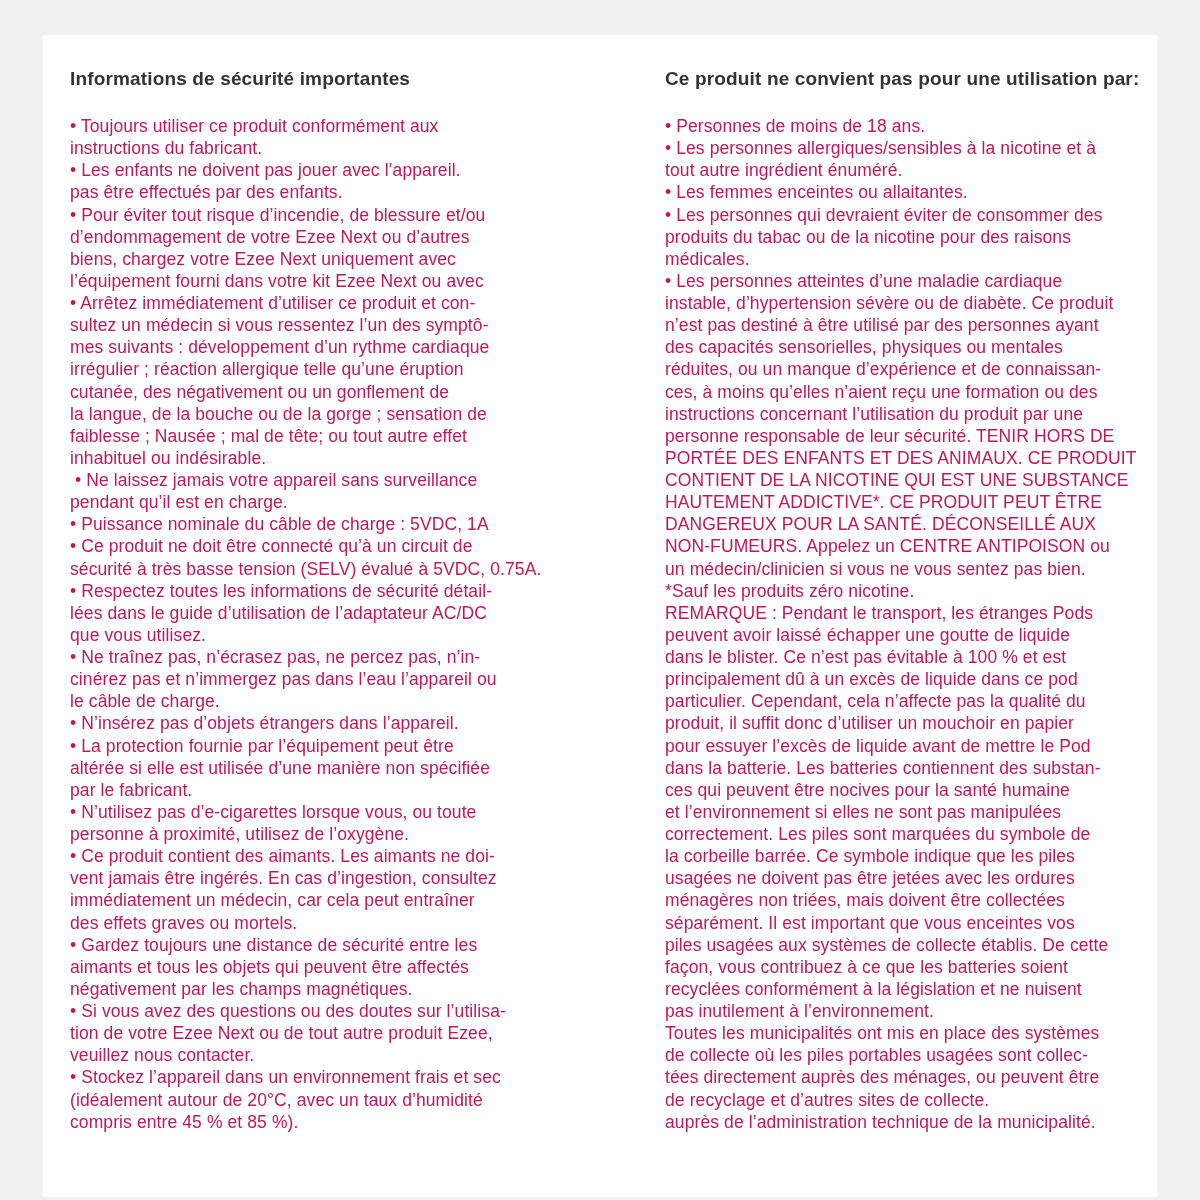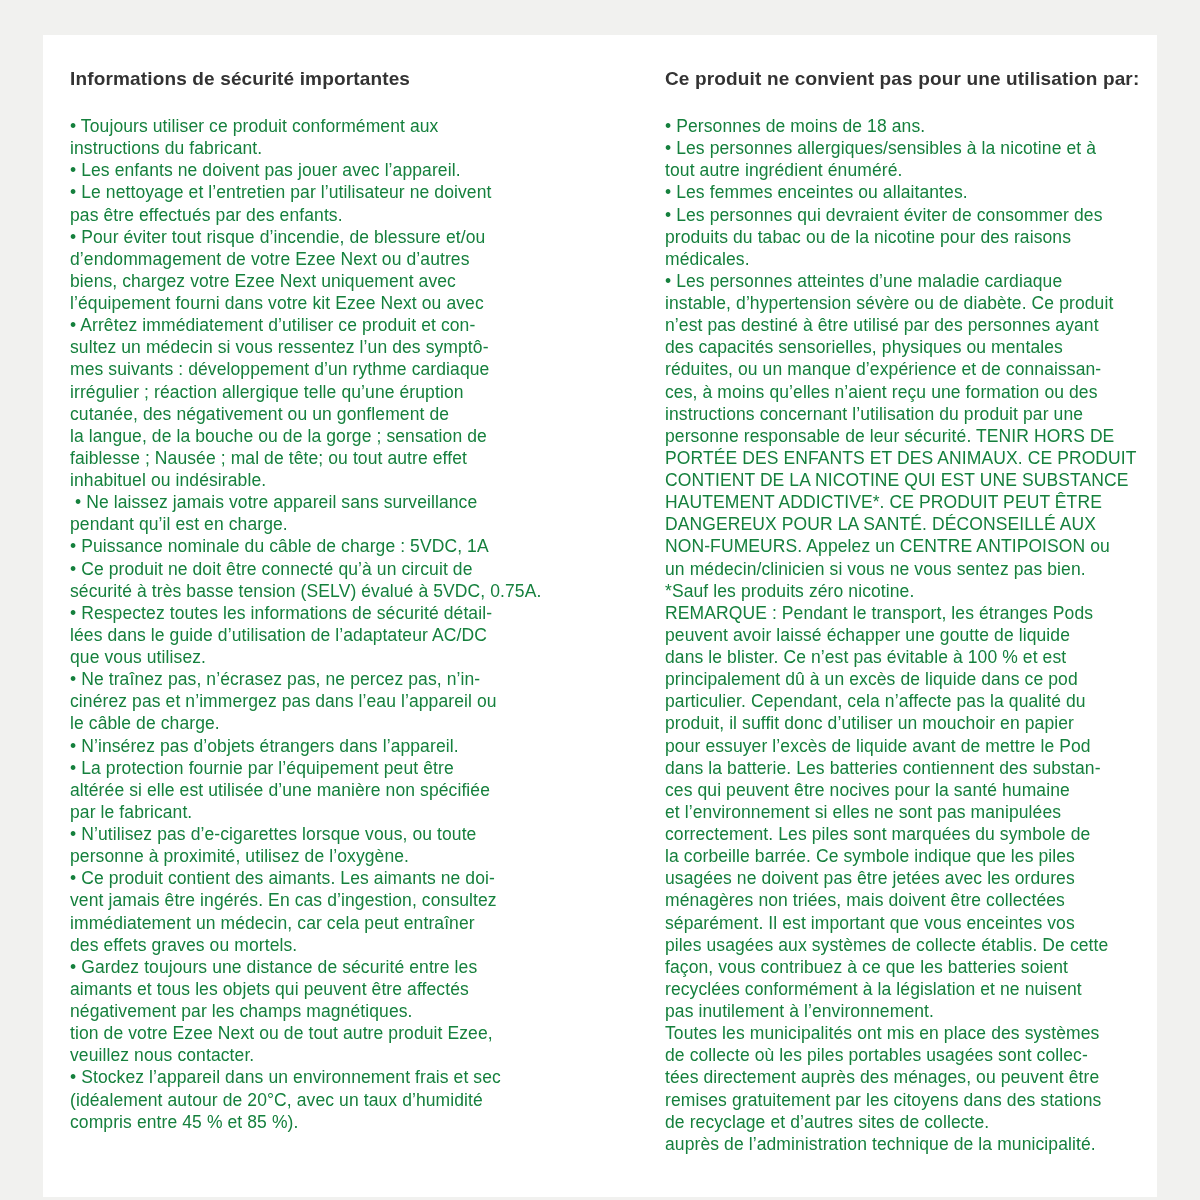--- a/index.html
+++ b/index.html
@@ -37,39 +37,38 @@
     font-weight: 700;
     color: #333333;
     letter-spacing: 0.15px;
     white-space: pre;
   }
   .lines {
     margin-top: 24px;
     font-size: 17.5px;
     line-height: 22.12px;
     font-weight: 400;
-    color: #15803d;
+    color: #be185d;
     letter-spacing: 0.1px;
   }
   .line {
     white-space: pre;
   }
 </style>
 </head>
 <body>
 
 <div class="card">
 
   <div class="column col-left">
     <h2 class="col-heading">Informations de sécurité importantes</h2>
     <div class="lines">
         <div class="line">• Toujours utiliser ce produit conformément aux</div>
         <div class="line">instructions du fabricant.</div>
         <div class="line">• Les enfants ne doivent pas jouer avec l’appareil.</div>
-        <div class="line">• Le nettoyage et l’entretien par l’utilisateur ne doivent</div>
         <div class="line">pas être effectués par des enfants.</div>
         <div class="line">• Pour éviter tout risque d’incendie, de blessure et/ou</div>
         <div class="line">d’endommagement de votre Ezee Next ou d’autres</div>
         <div class="line">biens, chargez votre Ezee Next uniquement avec</div>
         <div class="line">l’équipement fourni dans votre kit Ezee Next ou avec</div>
         <div class="line">• Arrêtez immédiatement d’utiliser ce produit et con-</div>
         <div class="line">sultez un médecin si vous ressentez l’un des symptô-</div>
         <div class="line">mes suivants : développement d’un rythme cardiaque</div>
         <div class="line">irrégulier ; réaction allergique telle qu’une éruption</div>
         <div class="line">cutanée, des négativement ou un gonflement de</div>
@@ -93,20 +92,21 @@
         <div class="line">par le fabricant.</div>
         <div class="line">• N’utilisez pas d’e-cigarettes lorsque vous, ou toute</div>
         <div class="line">personne à proximité, utilisez de l’oxygène.</div>
         <div class="line">• Ce produit contient des aimants. Les aimants ne doi-</div>
         <div class="line">vent jamais être ingérés. En cas d’ingestion, consultez</div>
         <div class="line">immédiatement un médecin, car cela peut entraîner</div>
         <div class="line">des effets graves ou mortels.</div>
         <div class="line">• Gardez toujours une distance de sécurité entre les</div>
         <div class="line">aimants et tous les objets qui peuvent être affectés</div>
         <div class="line">négativement par les champs magnétiques.</div>
+        <div class="line">• Si vous avez des questions ou des doutes sur l’utilisa-</div>
         <div class="line">tion de votre Ezee Next ou de tout autre produit Ezee,</div>
         <div class="line">veuillez nous contacter.</div>
         <div class="line">• Stockez l’appareil dans un environnement frais et sec</div>
         <div class="line">(idéalement autour de 20°C, avec un taux d’humidité</div>
         <div class="line">compris entre 45 % et 85 %).</div>
       </div>
   </div>
 
   <div class="column col-right">
     <h2 class="col-heading">Ce produit ne convient pas pour une utilisation par:</h2>
@@ -148,19 +148,18 @@
         <div class="line">usagées ne doivent pas être jetées avec les ordures</div>
         <div class="line">ménagères non triées, mais doivent être collectées</div>
         <div class="line">séparément. Il est important que vous enceintes vos</div>
         <div class="line">piles usagées aux systèmes de collecte établis. De cette</div>
         <div class="line">façon, vous contribuez à ce que les batteries soient</div>
         <div class="line">recyclées conformément à la législation et ne nuisent</div>
         <div class="line">pas inutilement à l’environnement.</div>
         <div class="line">Toutes les municipalités ont mis en place des systèmes</div>
         <div class="line">de collecte où les piles portables usagées sont collec-</div>
         <div class="line">tées directement auprès des ménages, ou peuvent être</div>
-        <div class="line">remises gratuitement par les citoyens dans des stations</div>
         <div class="line">de recyclage et d’autres sites de collecte.</div>
         <div class="line">auprès de l’administration technique de la municipalité.</div>
       </div>
   </div>
 
 </div>
 
 </body></html>

